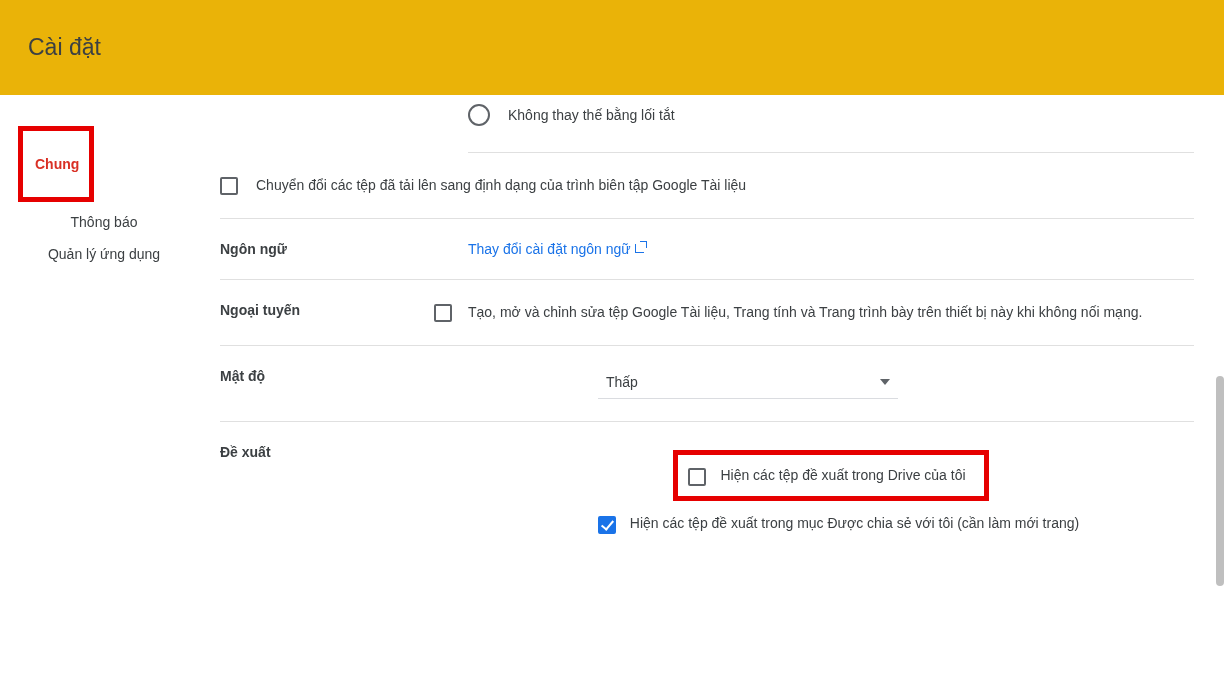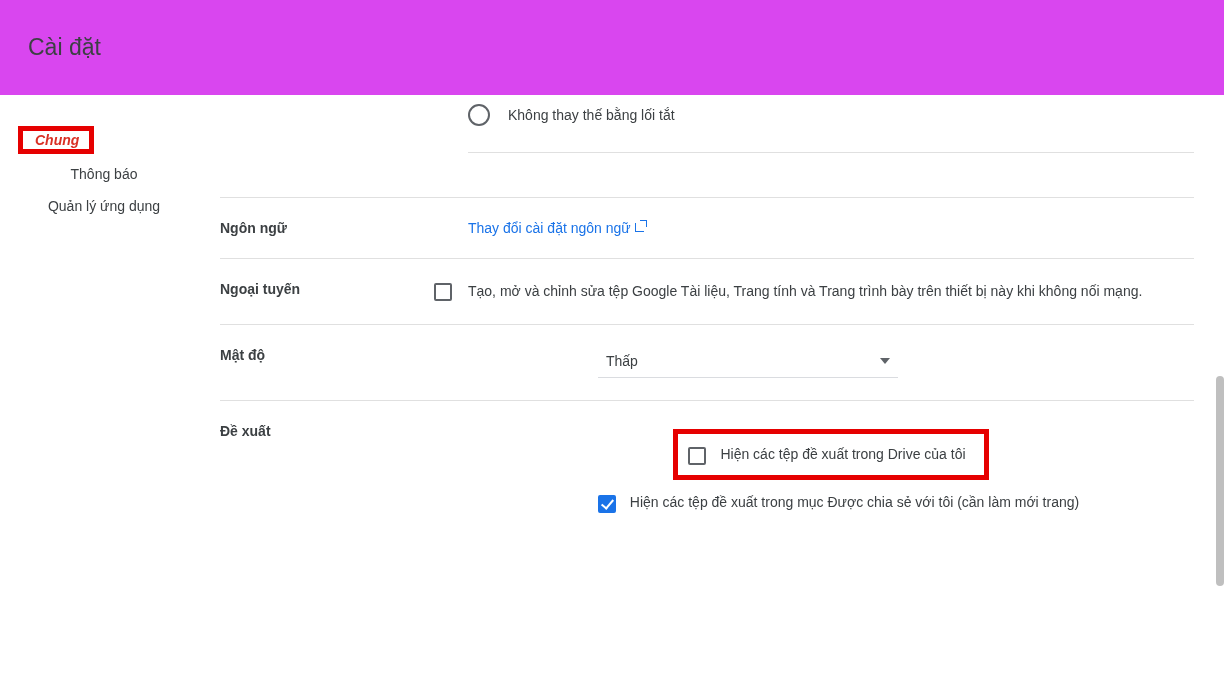--- a/index.html
+++ b/index.html
@@ -1,41 +1,41 @@
 <!DOCTYPE html>
 <html><head>
 <meta charset="utf-8">
 <style>
   * { box-sizing: border-box; margin: 0; padding: 0; }
   body { font-family: Arial, sans-serif; background: #fff; color: #3c4043; width: 1224px; height: 699px; overflow: hidden; }
 
   .header {
     height: 96px;
-    background: #d946ef;
+    background: #eab308;
     display: flex;
     align-items: center;
     justify-content: space-between;
     padding: 0 28px;
     border-bottom: 1px solid #fff;
   }
   .header-title { font-size: 23px; color: #3c4043; font-weight: 400; }
   .done-wrap { border: 5px solid #e60000; padding: 4px; }
   .done-btn {
     background: #1a73e8; color: #fff; border: none;
     padding: 10px 22px; font-size: 15px; font-weight: 700;
     cursor: pointer; border-radius: 2px;
     letter-spacing: 0.5px;
   }
 
   .body { display: flex; height: calc(100% - 96px); }
 
   .sidebar { width: 190px; padding: 30px 0 0 18px; }
   .side-item { display: block; padding: 8px 10px; font-size: 14px; color: #3c4043; cursor: pointer; text-align: center; }
   .side-active-wrap { border: 5px solid #e60000; display: inline-block; margin-bottom: 4px; }
-  .side-active { color: #d93025; padding: 1px 10px; font-size: 14px; font-weight: 700; border-left: 2px solid transparent; font-style: italic; }
+  .side-active { color: #d93025; padding: 25px 10px; font-size: 14px; font-weight: 700; border-left: 2px solid transparent; }
 
   .main { flex: 1; padding: 8px 30px 0 30px; overflow-y: auto; position: relative; }
 
   .section { display: flex; padding: 22px 0; border-bottom: 1px solid #e0e0e0; }
   .section.last { border-bottom: none; }
   .sec-label { width: 248px; font-size: 14px; font-weight: 700; color: #3c4043; }
   .sec-content { flex: 1; font-size: 14px; color: #3c4043; }
 
   .radio-row { display: flex; align-items: center; gap: 18px; margin-left: 248px; padding-bottom: 20px; }
   .radio-circle { width: 22px; height: 22px; border: 2px solid #5f6368; border-radius: 50%; display:inline-block; flex-shrink:0; }
@@ -83,20 +83,26 @@
   </div>
 
   <div class="main">
 
     <div class="radio-row" style="border-bottom:1px solid #e0e0e0; padding-bottom:26px;">
       <span class="radio-circle"></span>
       <span class="radio-label">Không thay thế bằng lối tắt</span>
     </div>
 
     <div class="section">
+      <div class="sec-content">
+        <div class="check-row">
+          <span class="check-box"></span>
+          <span class="check-label">Chuyển đổi các tệp đã tải lên sang định dạng của trình biên tập Google Tài liệu</span>
+        </div>
+      </div>
     </div>
 
     <div class="section">
       <div class="sec-label">Ngôn ngữ</div>
       <div class="sec-content">
         <a class="lang-link">
           <span>Thay đổi cài đặt ngôn ngữ</span>
           <span class="ext-icon"></span>
         </a>
       </div>

